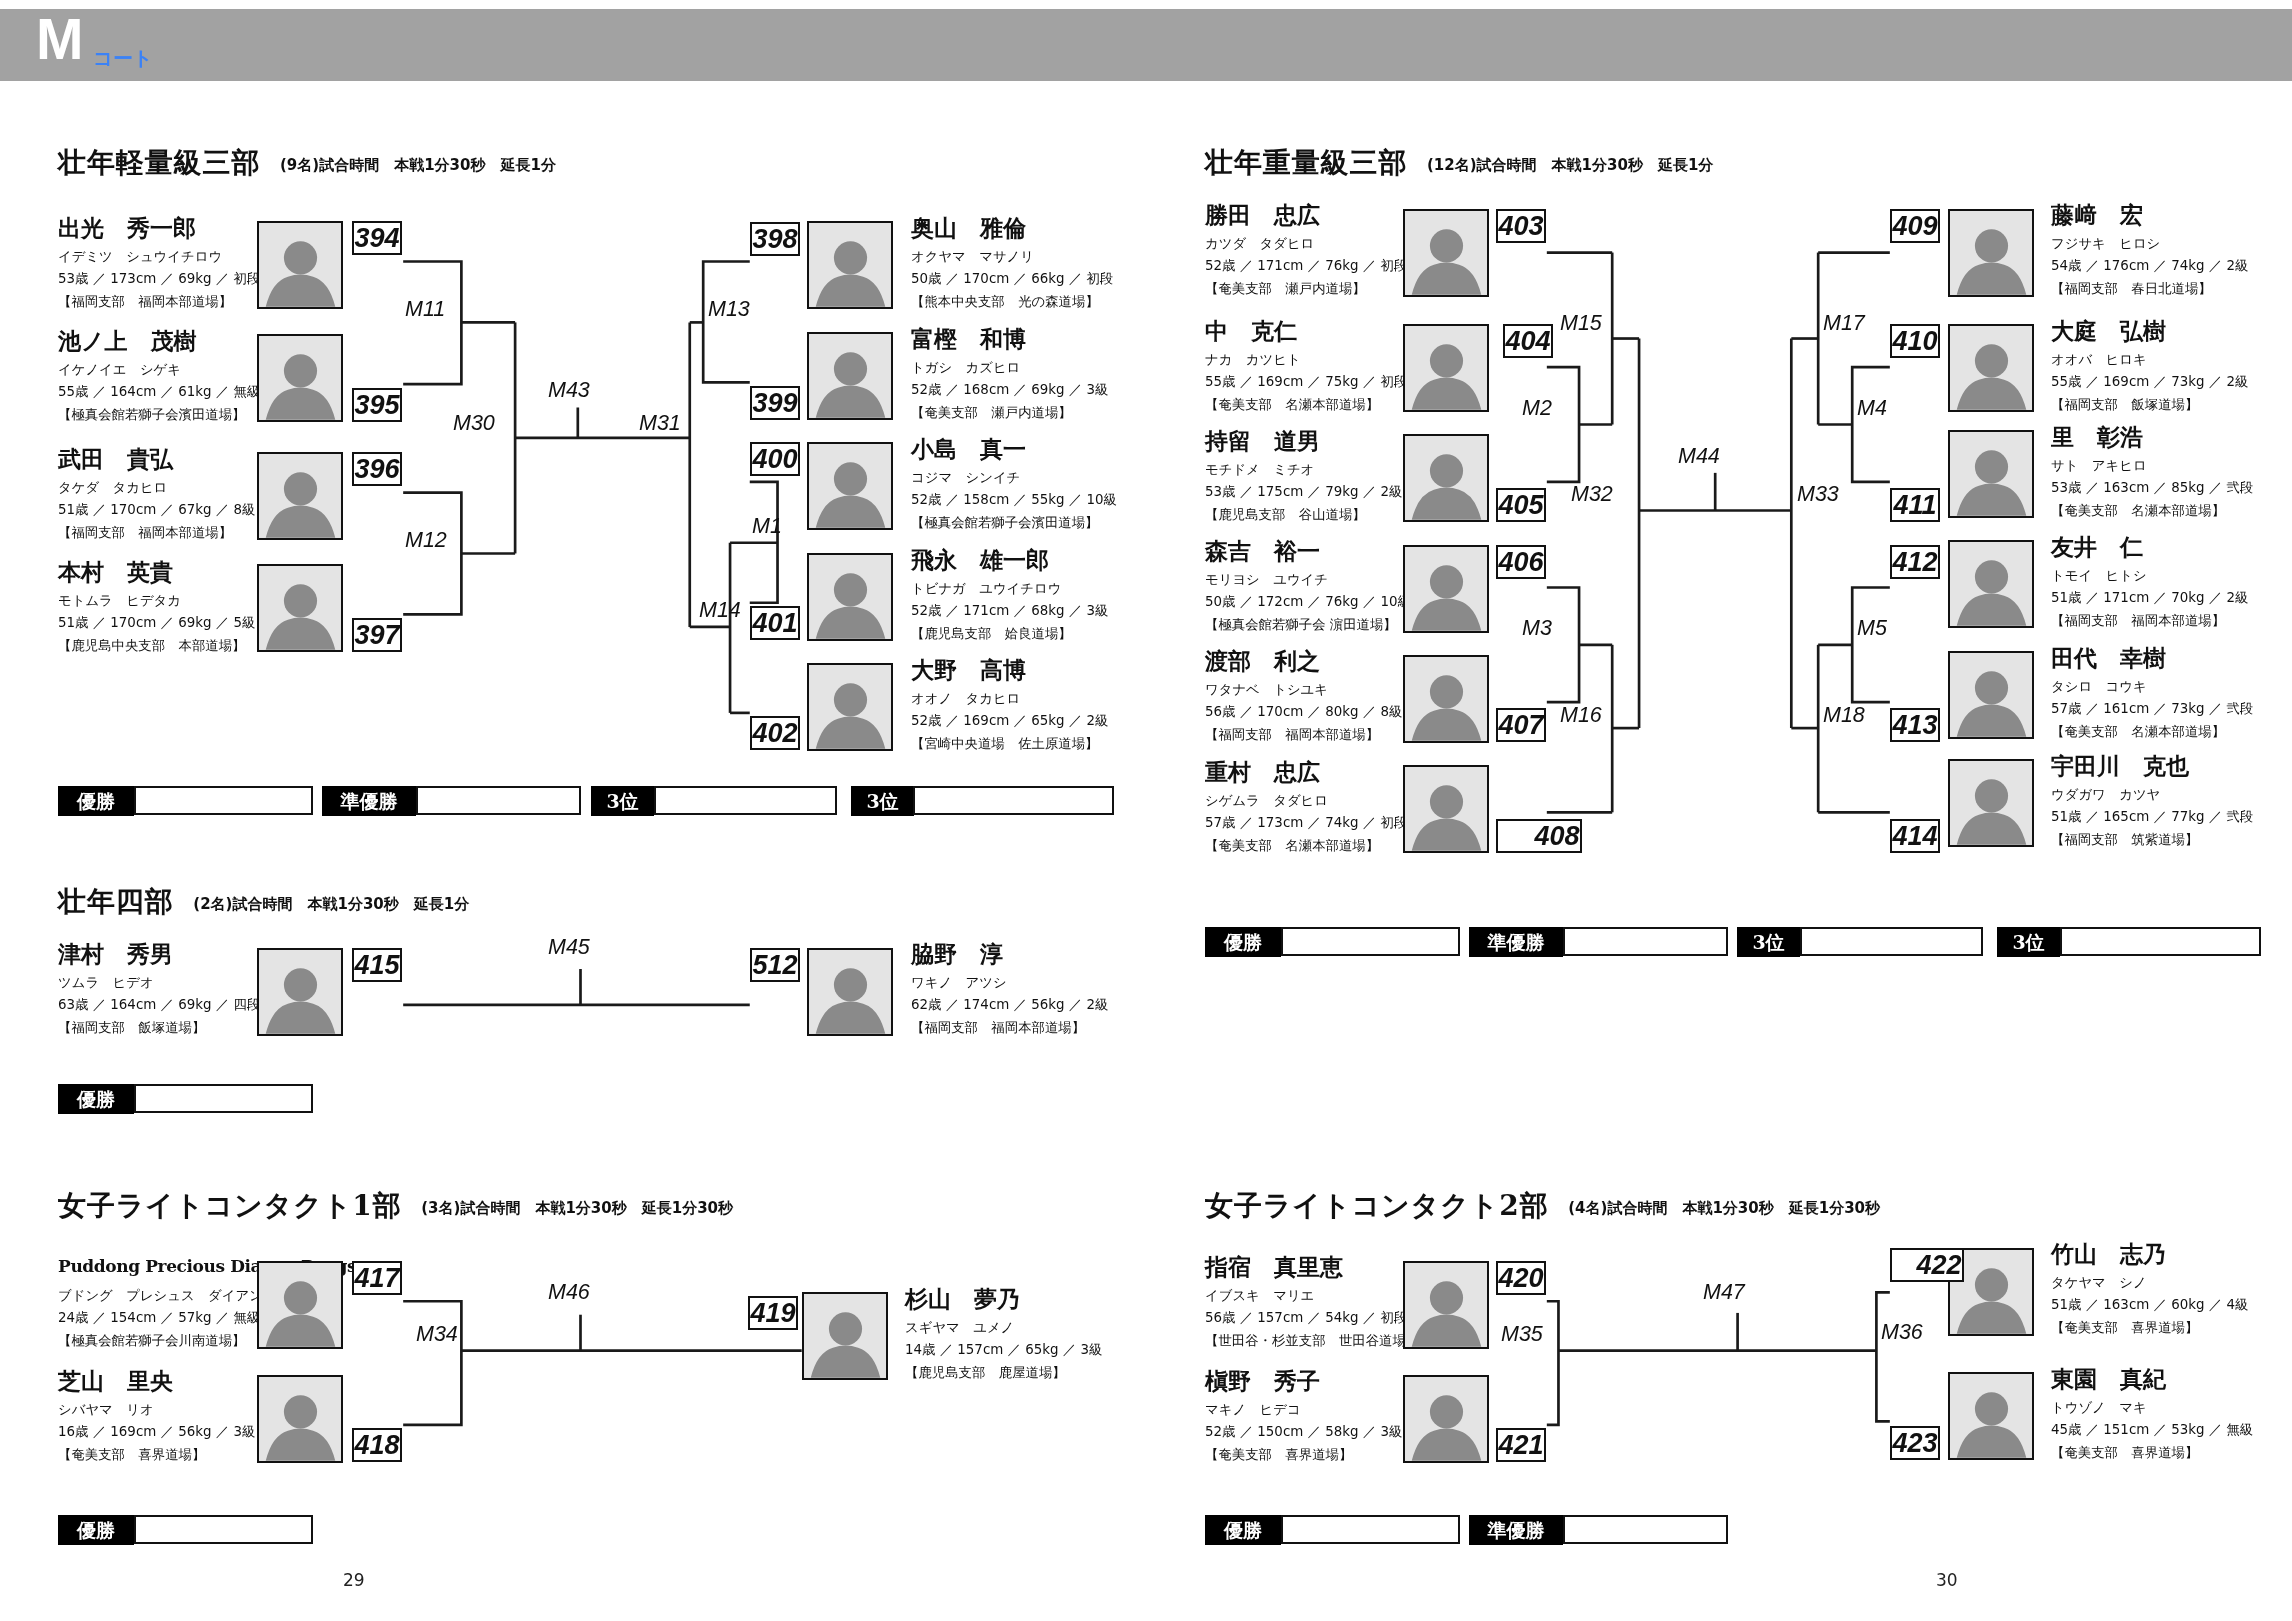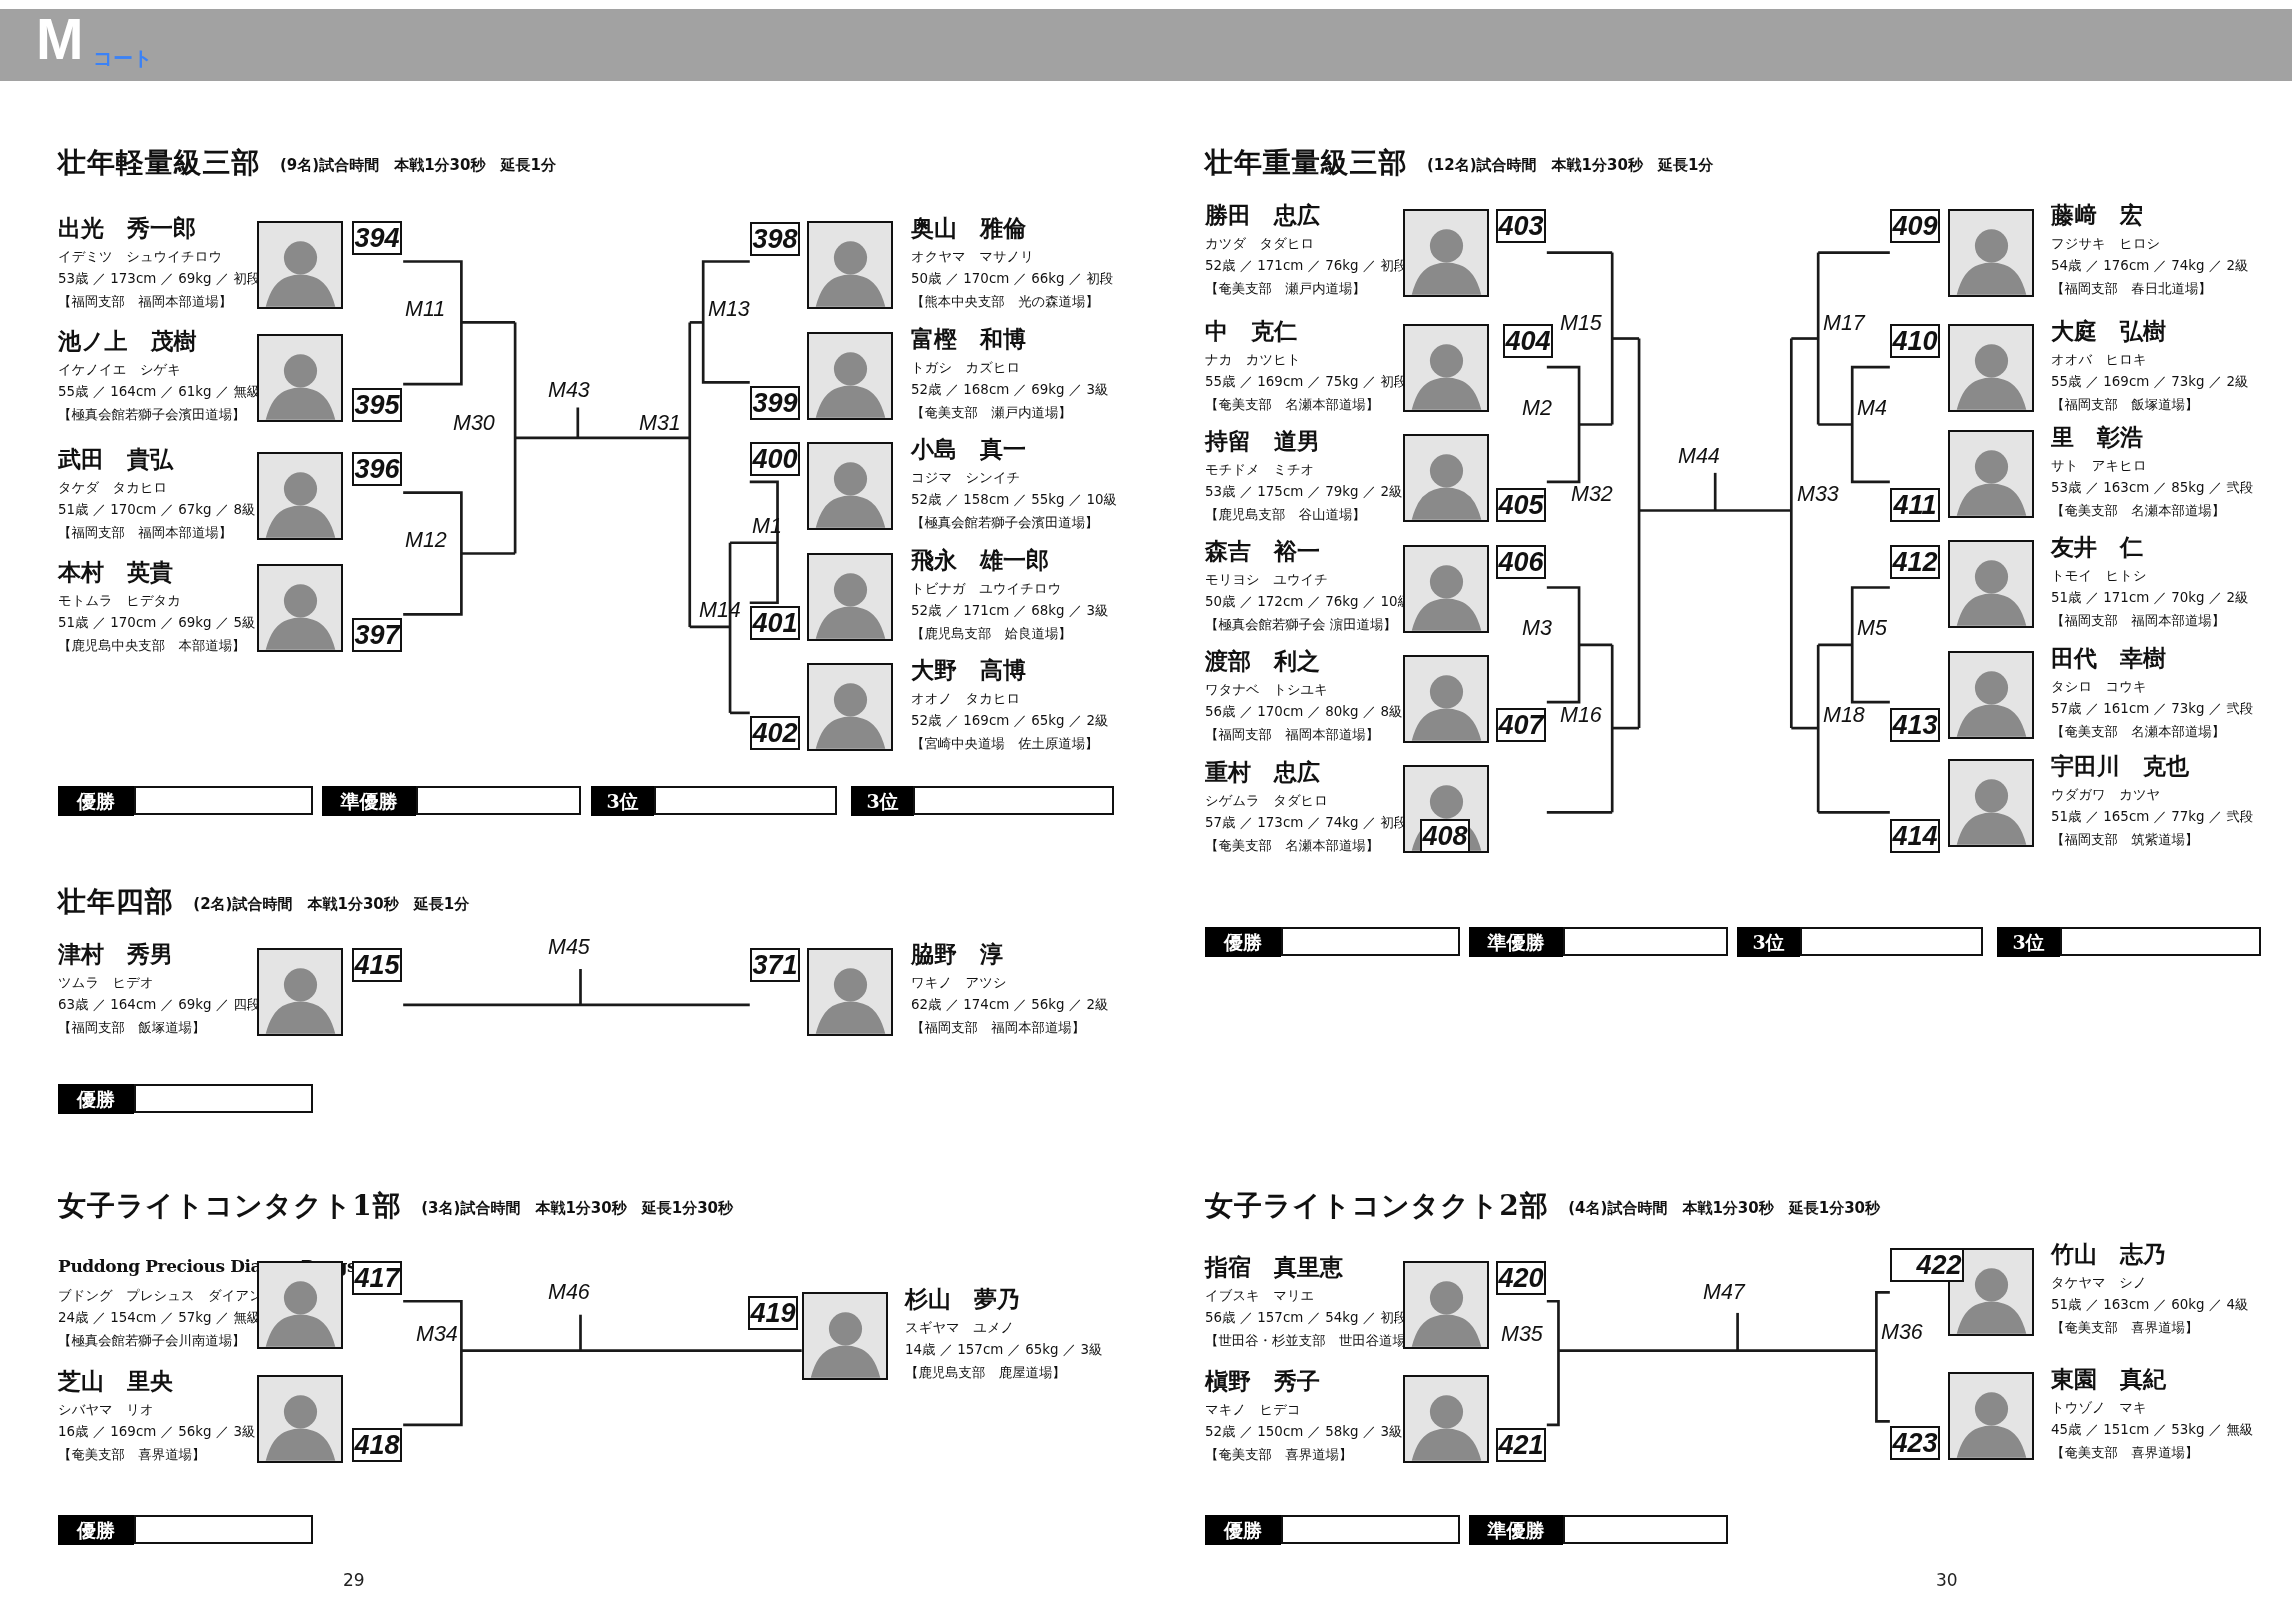--- a/index.html
+++ b/index.html
@@ -262,21 +262,21 @@
       <div class="kana">ワキノ　アツシ</div>
       <div class="stats">62歳 ／ 174cm ／ 56kg ／ 2級</div>
       <div class="dojo">【福岡支部　福岡本部道場】</div>
     </div>
     <div class="abs photo" style="left: 807px; top: 948px;">
       <svg viewBox="0 0 100 92">
         <circle cx="50" cy="30" r="21" fill="#8a8a8a"></circle>
         <path d="M6 92 Q14 60 34 54 Q50 48 66 54 Q86 60 94 92 Z" fill="#8a8a8a"></path>
       </svg>
     </div>
-    <div class="abs numbox" style="left: 750px; top: 948px;">371</div>
+    <div class="abs numbox" style="left: 750px; top: 948px;">512</div>
     <div class="abs mlabel" style="left: 548px; top: 937px;">M45</div>
     <div class="abs res-label" style="left: 58px; top: 1084px; width: 76px;">優勝</div>
     <div class="abs res-box" style="left: 134px; top: 1084px; width: 175px;"></div>
     <div class="abs entry-info" style="left: 58px; top: 1254px;">
       <div class="name en-name">Puddong Precious Dianne Pangsoy</div>
       <div class="kana">ブドング　プレシュス　ダイアン　パングソイ</div>
       <div class="stats">24歳 ／ 154cm ／ 57kg ／ 無級</div>
       <div class="dojo">【極真会館若獅子会川南道場】</div>
     </div>
     <div class="abs photo" style="left: 257px; top: 1261px;">
@@ -386,21 +386,21 @@
       <div class="kana">シゲムラ　タダヒロ</div>
       <div class="stats">57歳 ／ 173cm ／ 74kg ／ 初段</div>
       <div class="dojo">【奄美支部　名瀬本部道場】</div>
     </div>
     <div class="abs photo" style="left: 1403px; top: 765px;">
       <svg viewBox="0 0 100 92">
         <circle cx="50" cy="30" r="21" fill="#8a8a8a"></circle>
         <path d="M6 92 Q14 60 34 54 Q50 48 66 54 Q86 60 94 92 Z" fill="#8a8a8a"></path>
       </svg>
     </div>
-    <div class="abs numbox" style="left: 1420px; top: 819px;">408</div>
+    <div class="abs numbox" style="left: 1496px; top: 819px; padding-left: 36px;">408</div>
     <div class="abs entry-info" style="left: 2051px; top: 202px;">
       <div class="name">藤﨑　宏</div>
       <div class="kana">フジサキ　ヒロシ</div>
       <div class="stats">54歳 ／ 176cm ／ 74kg ／ 2級</div>
       <div class="dojo">【福岡支部　春日北道場】</div>
     </div>
     <div class="abs photo" style="left: 1948px; top: 209px;">
       <svg viewBox="0 0 100 92">
         <circle cx="50" cy="30" r="21" fill="#8a8a8a"></circle>
         <path d="M6 92 Q14 60 34 54 Q50 48 66 54 Q86 60 94 92 Z" fill="#8a8a8a"></path>

